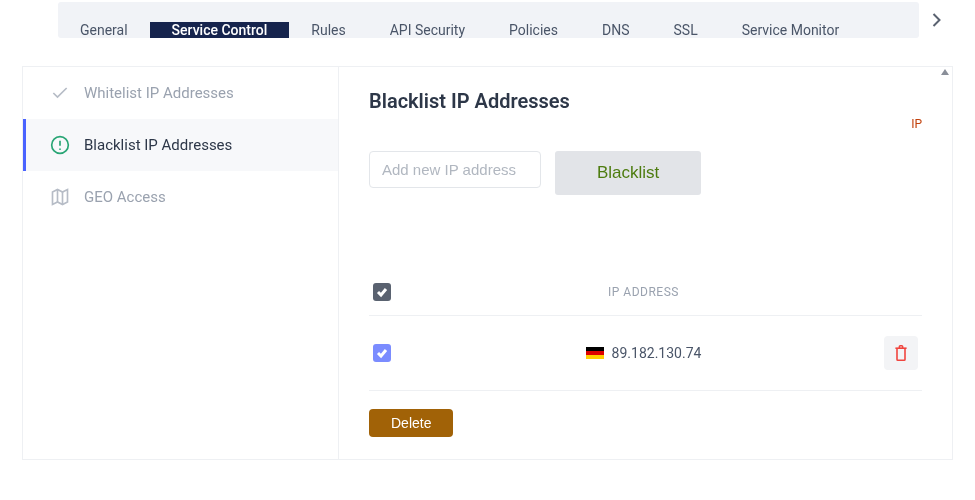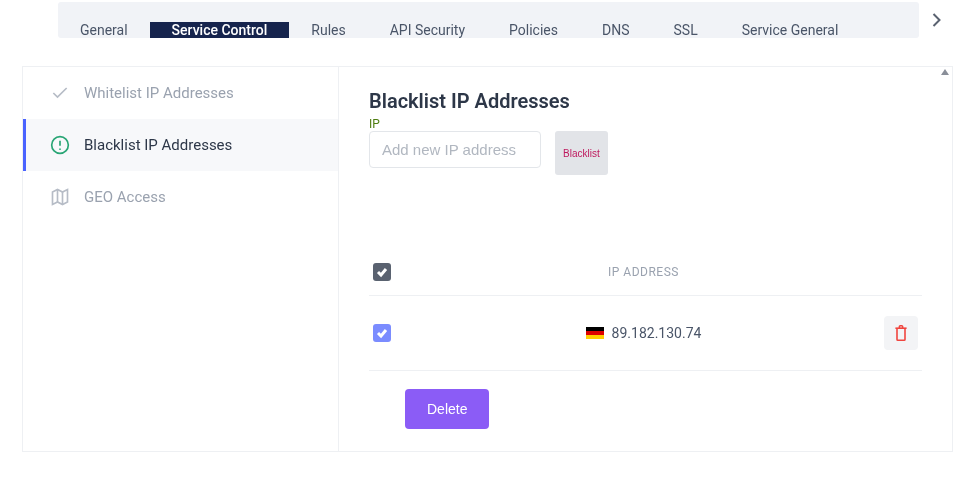--- a/index.html
+++ b/index.html
@@ -13,61 +13,61 @@
   .workspace { display:flex; margin:26px 22px 0 22px; border:1px solid #eef0f3; position:relative;}
   .sidebar { width:316px; border-right:1px solid #eef0f3;}
   .side-item { display:flex; align-items:center; gap:14px; padding:16px 24px; font-size:15px; color:#9aa2af; cursor:pointer; border-left:3px solid transparent;}
   .side-item .icn{width:20px;height:20px;display:flex;align-items:center;justify-content:center;}
   .side-item svg{width:20px;height:20px;}
   .side-item.active { background:#f7f8fa; color:#2d3748; border-left:3px solid #4a63ff;}
   .side-item.active .icn svg{stroke:#28a574;}
   .main { flex:1; padding:22px 30px 22px 30px; position:relative;}
   .main-title { font-size:20px; font-weight:600; color:#2d3748; margin-bottom:4px;}
   .main-sub { font-size:14px; color:#9aa2af; margin-bottom:18px;}
-  .field-label { font-size:12px; color:#4d7c0f; margin-bottom:0;}
+  .field-label { font-size:12px; color:#c2410c; margin-bottom:20px;text-align:right;}
   .input-row { display:flex; gap:14px; align-items:stretch;}
   .ip-input { width:172px; height:37px; border:1px solid #e3e6ea; border-radius:4px; padding:0 12px; font-size:15px; color:#333;}
   .ip-input::placeholder{color:#b1b7c0;}
-  .btn-blacklist { height:44px; padding:0 8px; background:#e2e4e8; border:none; border-radius:3px; color:#be185d; font-size:10px; cursor:not-allowed;}
+  .btn-blacklist { height:44px; padding:0 42px; background:#e2e4e8; border:none; border-radius:3px; color:#4d7c0f; font-size:17px; cursor:not-allowed;}
   .table { margin-top:88px;}
   .thead { display:flex; align-items:center; padding:0 4px 14px 4px; border-bottom:1px solid #eef0f3;}
   .th-check{width:40px;}
   .th-ip{flex:1;text-align:center;font-size:12px;letter-spacing:.5px;color:#9aa2af;}
   .trow { display:flex; align-items:center; padding:20px 4px; border-bottom:1px solid #eef0f3;}
   .td-check{width:40px;}
   .td-ip{flex:1;display:flex;align-items:center;justify-content:center;gap:8px;font-size:14px;color:#4a5568;}
   .td-act{width:44px;display:flex;justify-content:flex-end;}
   .flag{width:18px;height:12px;display:inline-block;position:relative;background:#000;}
   .flag::before{content:"";position:absolute;left:0;right:0;top:4px;height:4px;background:#dd0000;}
   .flag::after{content:"";position:absolute;left:0;right:0;top:8px;height:4px;background:#ffce00;}
   .chk{width:18px;height:18px;border-radius:3px;display:flex;align-items:center;justify-content:center;cursor:pointer;}
   .chk.all{background:#5a6270;}
   .chk.row{background:#7b8cff;}
   .chk svg{width:12px;height:12px;stroke:#fff;stroke-width:3;fill:none;}
   .del-icon-btn{width:34px;height:34px;border-radius:4px;background:#f3f4f6;display:flex;align-items:center;justify-content:center;cursor:pointer;}
   .del-icon-btn svg{width:16px;height:18px;stroke:#f0453f;fill:none;stroke-width:2;}
   .footer{padding-top:18px;}
-  .btn-delete{background:#8b5cf6;color:#fff;border:none;border-radius:4px;height:40px;padding:0 22px;font-size:14px;cursor:pointer;margin-left:36px;}
+  .btn-delete{background:#a16207;color:#fff;border:none;border-radius:4px;height:28px;padding:0 22px;font-size:14px;cursor:pointer;}
   .vscroll{position:absolute;right:3px;top:0;width:8px;height:100%;}
   .vscroll .track{position:absolute;top:0;bottom:0;left:0;right:0;}
   .vscroll .up{position:absolute;top:2px;left:0;width:0;height:0;border-left:4px solid transparent;border-right:4px solid transparent;border-bottom:6px solid #8a8f99;}
 </style>
 </head>
 <body>
 
 <div class="topbar">
   <div class="tabs">
     <div class="tab">General</div>
     <div class="tab active">Service Control</div>
     <div class="tab">Rules</div>
     <div class="tab">API Security</div>
     <div class="tab">Policies</div>
     <div class="tab">DNS</div>
     <div class="tab">SSL</div>
-    <div class="tab">Service General</div>
+    <div class="tab">Service Monitor</div>
   </div>
   <div class="scroll-right">
     <svg viewBox="0 0 8 14">
         <path d="M1 1 L7 7 L1 13" fill="none" stroke="#5a6270" stroke-width="2"></path>
       </svg>
   </div>
 </div>
 
 <div class="workspace">
   <div class="sidebar">

